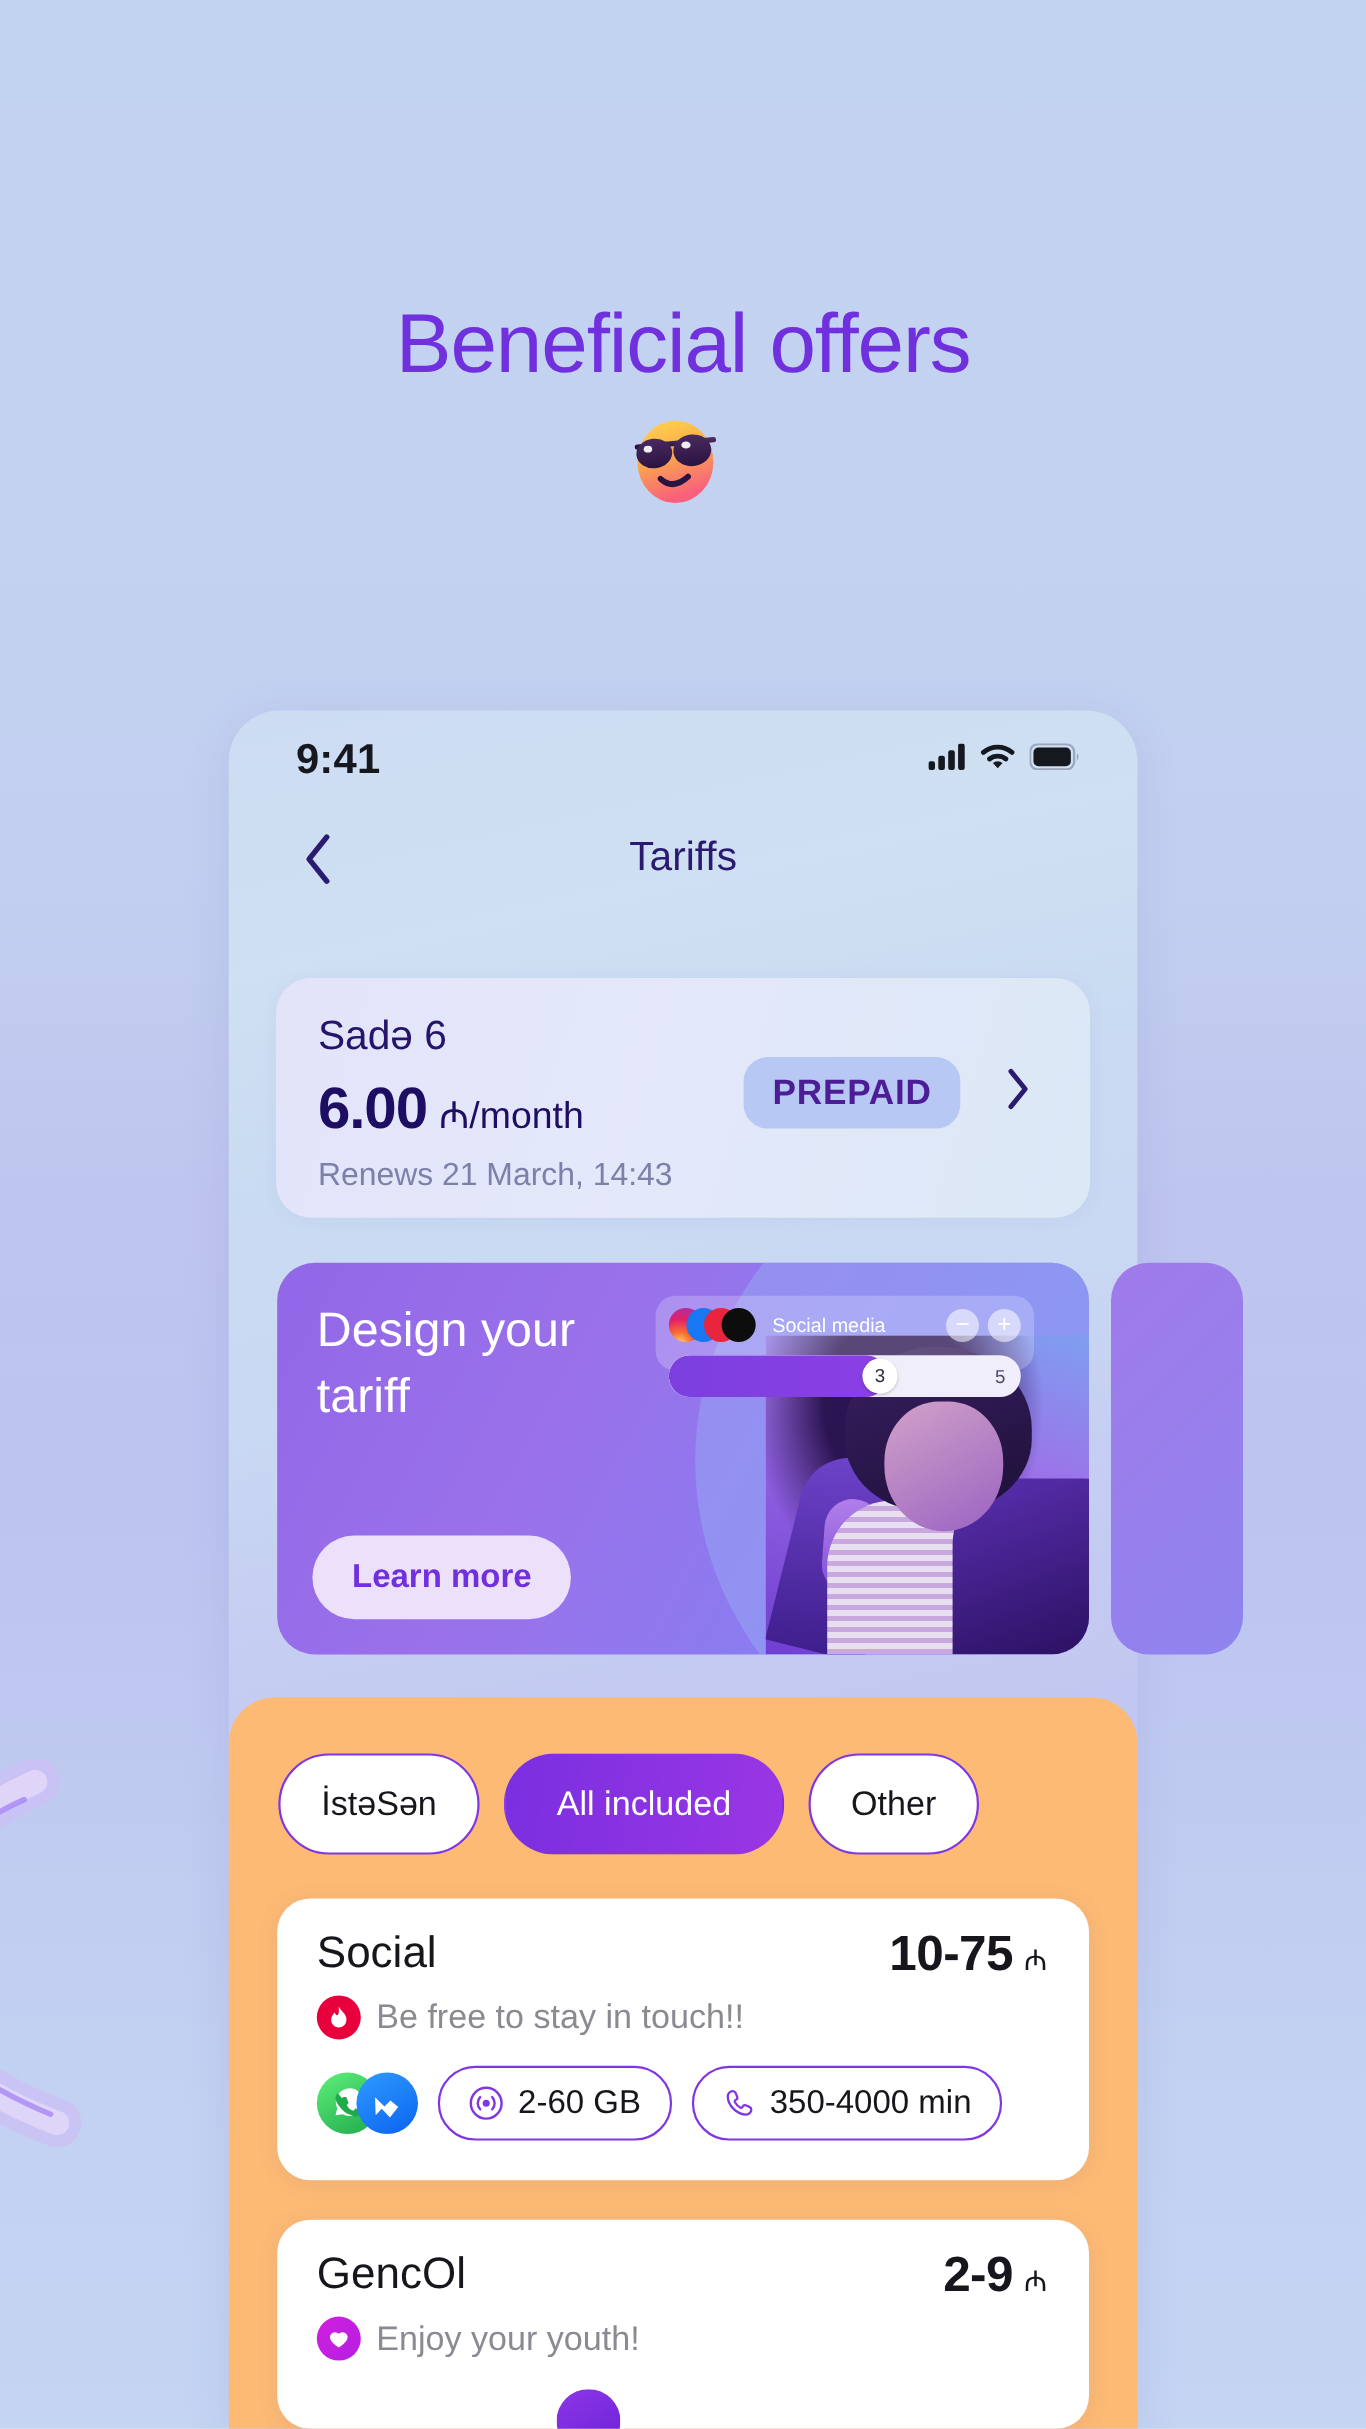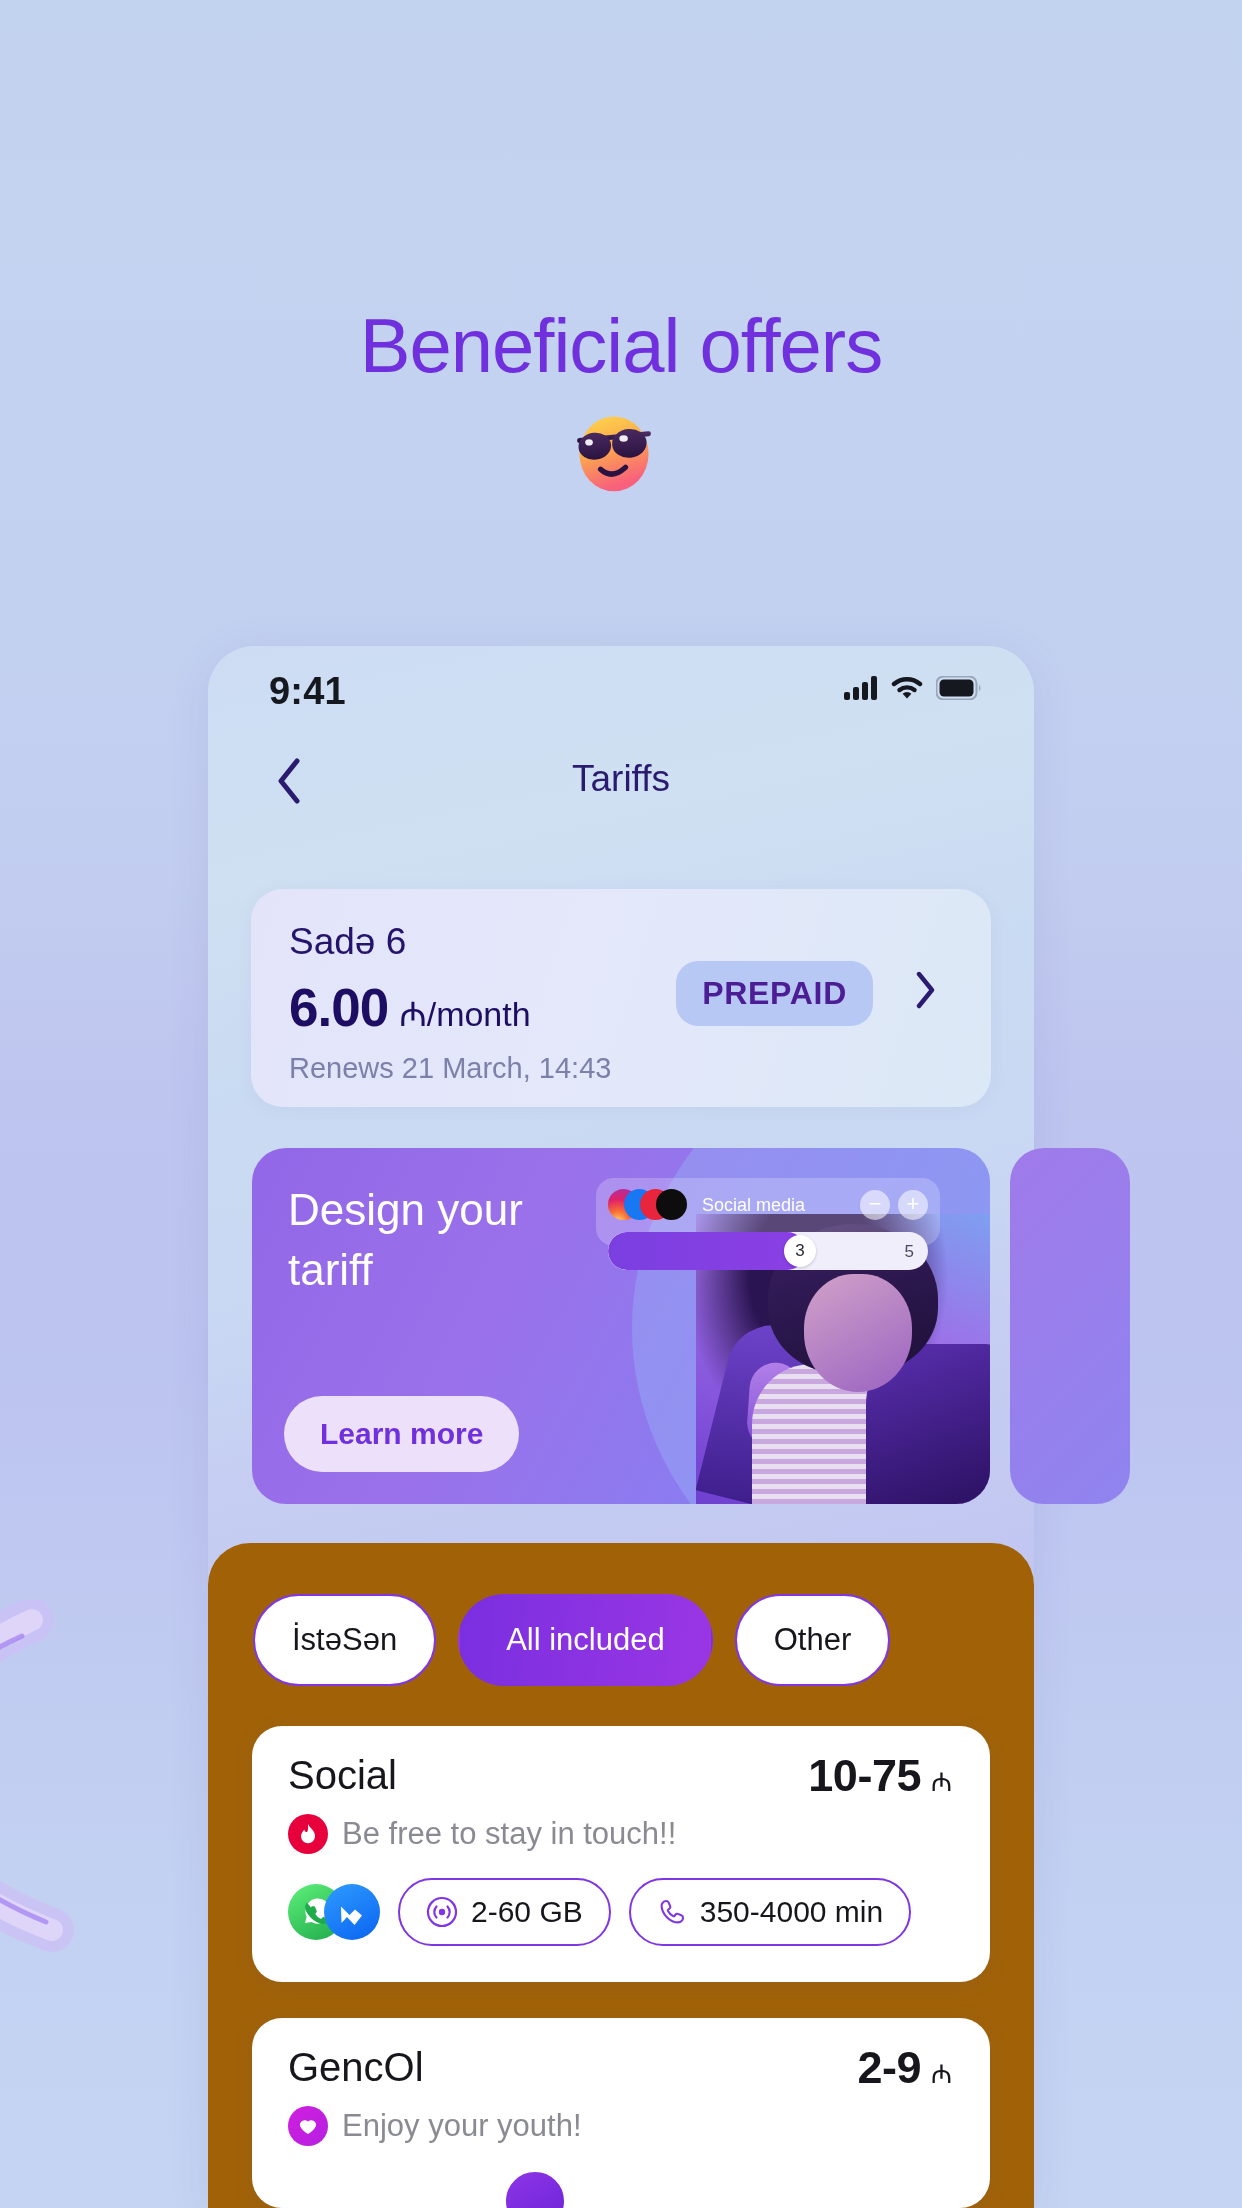--- a/index.html
+++ b/index.html
@@ -35,21 +35,20 @@
   .headline {
     position: absolute;
     left: 0; top: 262px;
     width: 1242px;
     text-align: center;
     color: #7030dd;
     font-size: 76px;
     line-height: 102px;
     letter-spacing: -1px;
     font-weight: 400;
-    margin-top: 33px;
   }
   .headline .line2 {
     display: block;
     white-space: nowrap;
   }
   .emoji {
     display: inline-block;
     width: 108px; height: 96px;
     vertical-align: -26px;
     margin-right: 14px;
@@ -298,21 +297,21 @@
     width: 120px; height: 356px;
     border-radius: 34px;
     background: linear-gradient(135deg,#a07aea,#8f84ef);
   }
 
   
   .sheet {
     position: absolute;
     left: 208px; top: 1543px;
     width: 826px; height: 665px;
-    background: #a16207;
+    background: #fdba74;
     border-radius: 42px 42px 0 0;
   }
 
   .chips {
     position: absolute;
     left: 45px; top: 51px;
     display: flex; gap: 22px;
   }
   .chip {
     border-radius: 46px;

